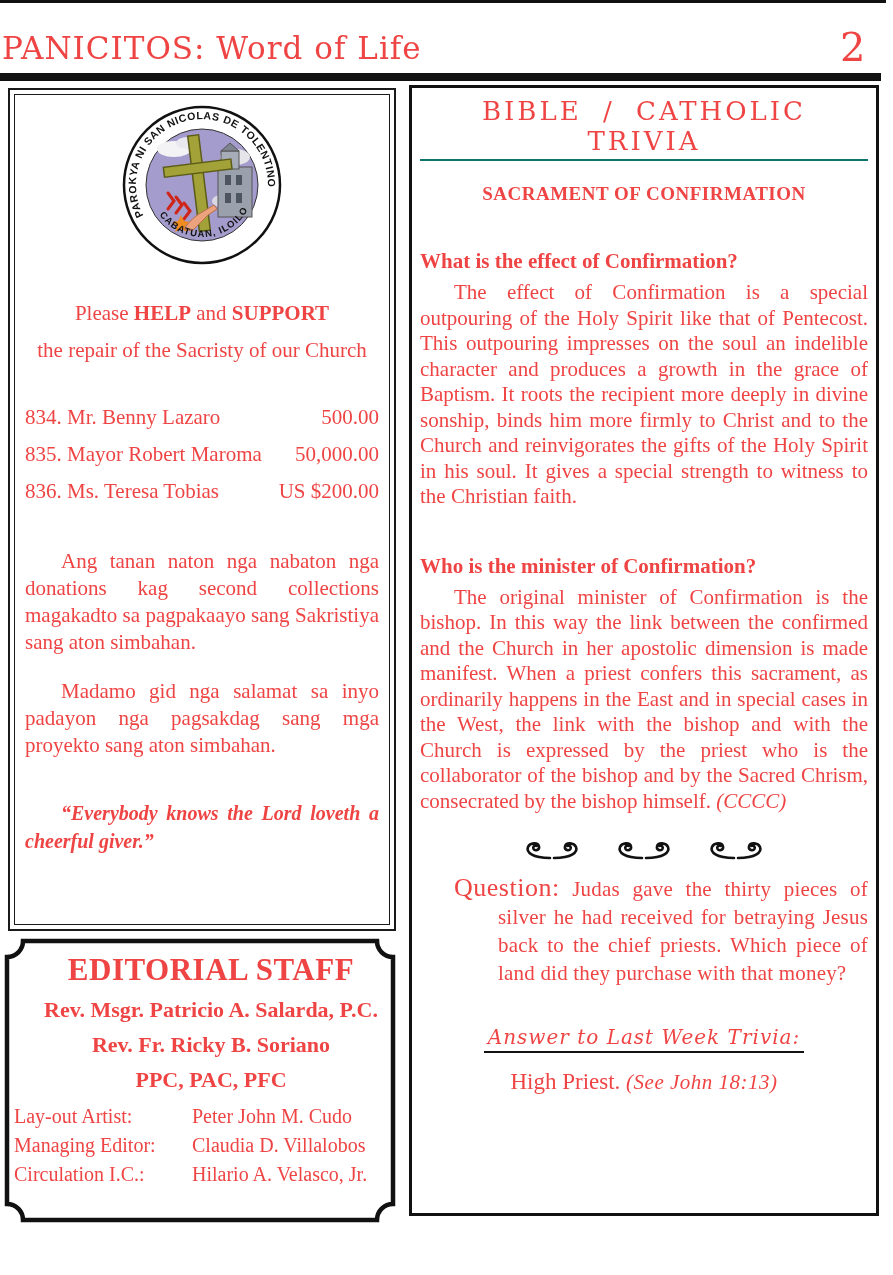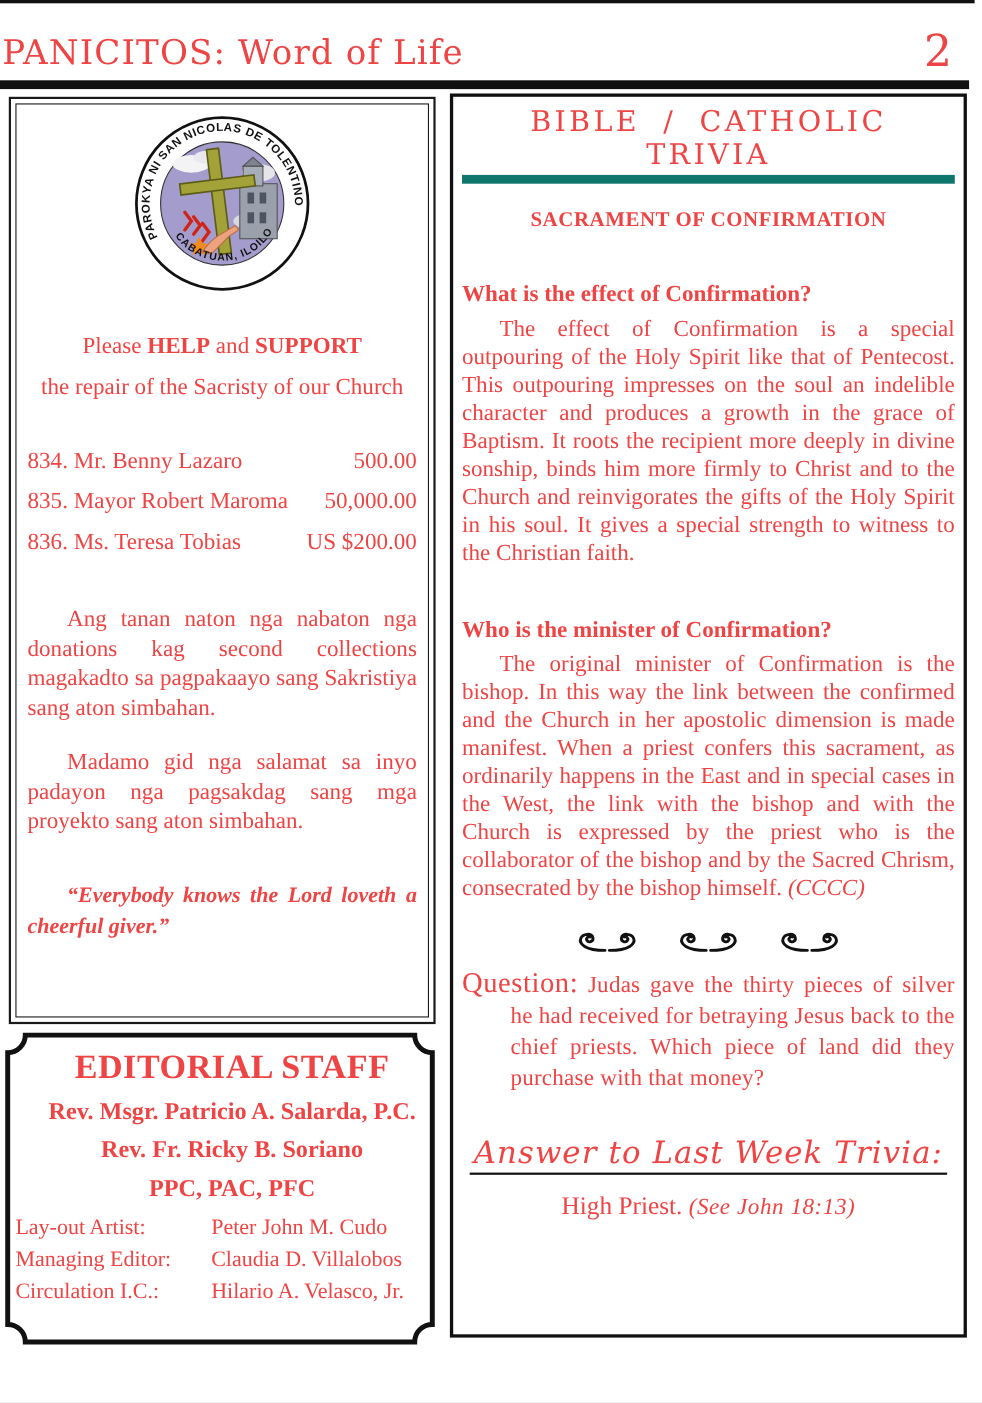--- a/index.html
+++ b/index.html
@@ -36,32 +36,32 @@
   .ed-staff{margin-top:12px;}
   .staff-row{display:grid;grid-template-columns:178px 1fr;font-size:20px;margin-top:6px;text-align:left;}
   .staff-role{white-space:nowrap;}
   .staff-person{white-space:nowrap;}
 
   
   .trivia{position:absolute;left:409px;top:85px;width:470px;height:1131px;border:3px solid #111;
           box-sizing:border-box;padding:4px 8px;overflow:hidden;}
   .trivia-title-row{text-align:center;margin-top:4px;}
   .trivia-title{display:inline-block;font-family:"DejaVu Serif", serif;font-size:26px;
-                letter-spacing:3px;word-spacing:10px;border-bottom:8px solid #0f766e;padding:0 6px 3px 6px;}
+                letter-spacing:3px;word-spacing:10px;border-bottom:2px solid #0f766e;padding:0 6px 3px 6px;}
   .trivia-sub{text-align:center;font-size:19px;font-weight:bold;letter-spacing:0.5px;margin-top:22px;}
   .q-head{font-size:21px;font-weight:bold;margin-top:44px;}
   .q-body{font-size:21px;line-height:25.5px;text-align:justify;text-indent:34px;margin-top:6px;}
   .citation{font-style:italic;}
   .fleuron-row{margin-top:26px;text-align:center;}
   .fleuron-row svg{margin:0 16px;vertical-align:middle;}
   .question-block{margin-top:12px;padding-left:44px;text-indent:-44px;font-size:21px;line-height:28px;
-                  text-align:justify;letter-spacing:0.2px;}
+                  text-align:justify;letter-spacing:0.2px;margin-left:34px;}
   .q-label{font-size:26px;letter-spacing:0.5px;}
   .answer-head-row{text-align:center;margin-top:38px;}
-  .answer-head{display:inline-block;font-family:"DejaVu Serif", serif;font-style:italic;font-size:28px;
+  .answer-head{display:inline-block;font-family:"DejaVu Serif", serif;font-style:italic;font-size:20px;
                letter-spacing:1px;border-bottom:2px solid #111;padding:0 4px 2px 4px;}
   .answer-row{text-align:center;margin-top:16px;font-size:23px;}
   .answer-bold{font-weight:normal;text-align:center;}
   .answer-ref{font-style:italic;font-size:21px;letter-spacing:0.5px;}
 </style>
 </head>
 <body>
 
 <div class="page">
 

